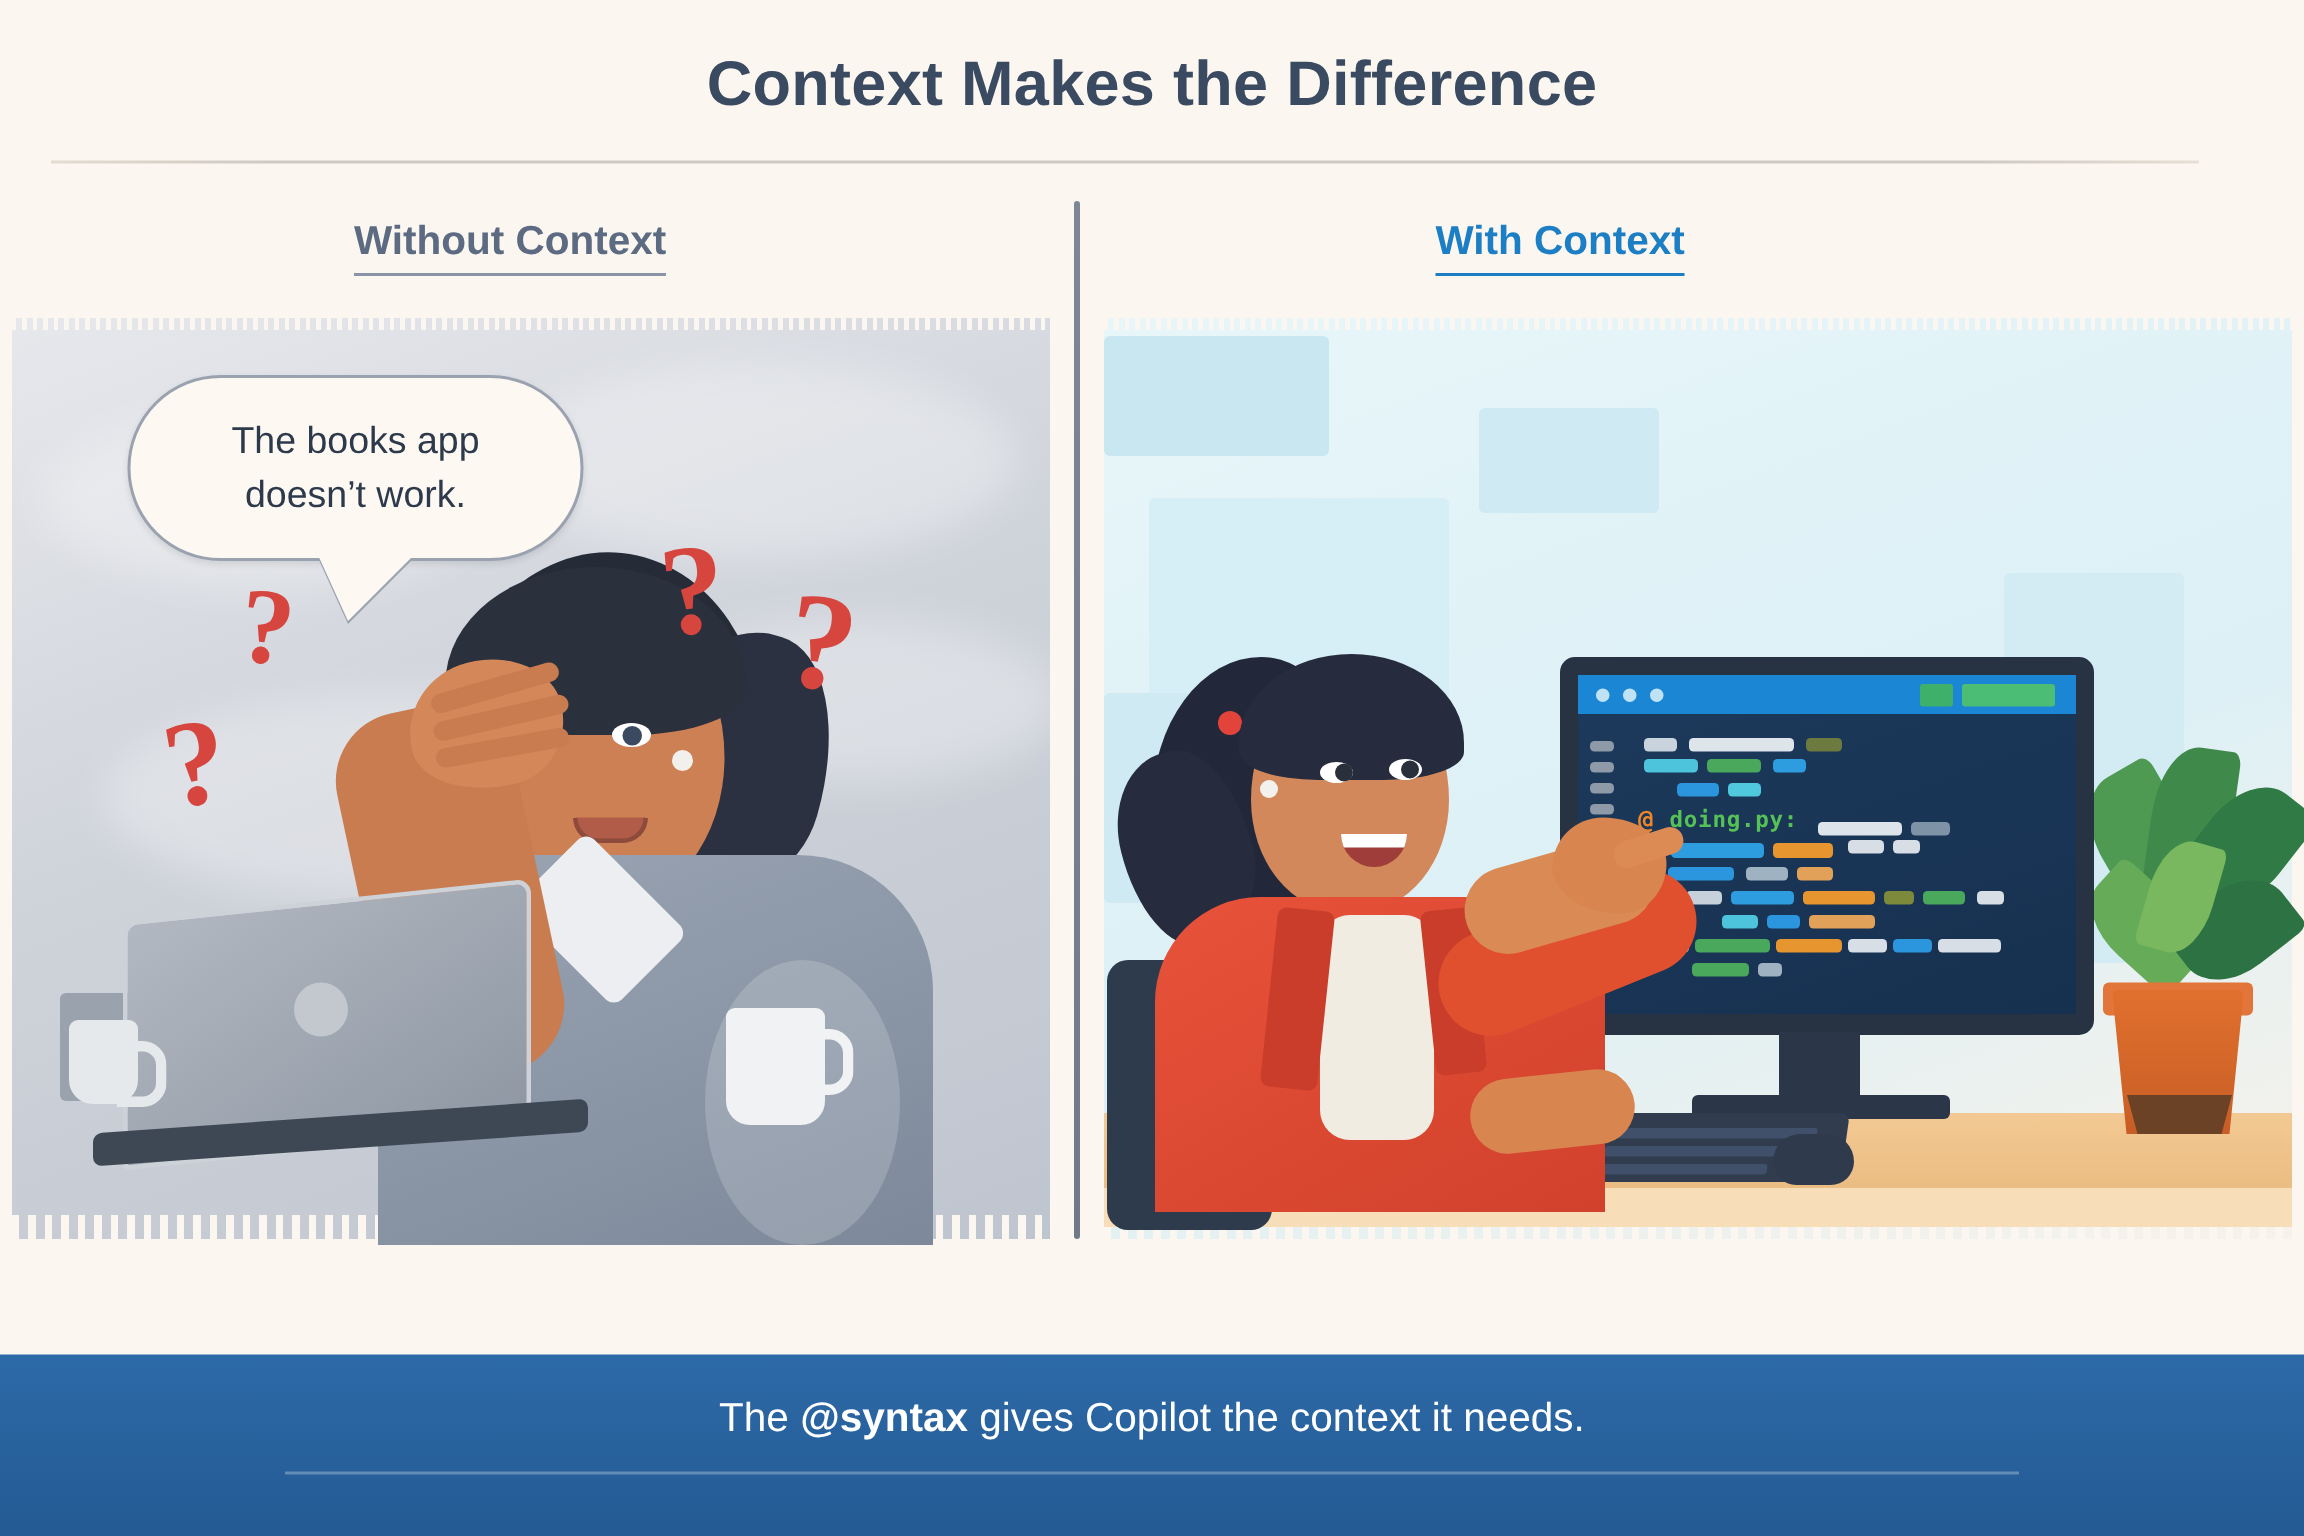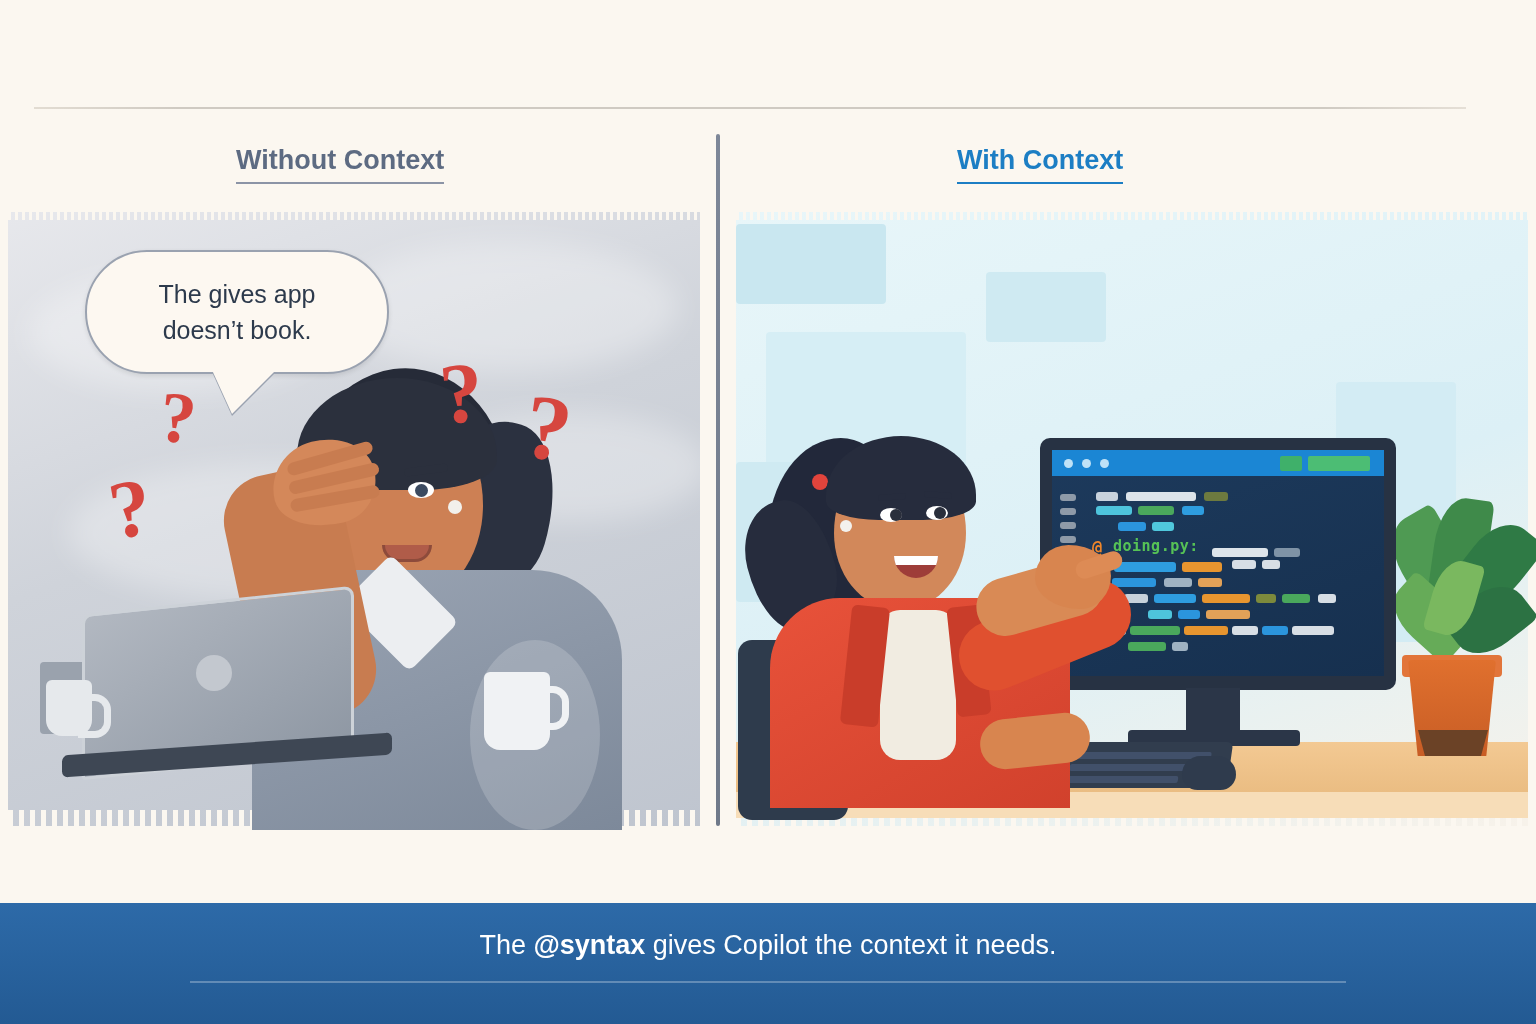--- a/index.html
+++ b/index.html
@@ -198,20 +198,21 @@
     color:#ffffff;font-size:27px;}
   #footer .ftext b{font-weight:bold;}
   .footer-rule{position:absolute;left:190px;top:78px;width:1156px;height:2px;
     background:rgba(255,255,255,.28);}
 </style>
 </head>
 <body>
 
 <div class="stage">
 
+  <div class="page-title">Context Makes the Difference</div>
   <div class="top-rule"></div>
 
   <div class="col-head" id="head-right">
     <span>With Context</span>
     <span class="rule"></span>
   </div>
   <div class="col-head" id="head-left">
     <span>Without Context</span>
     <span class="rule"></span>
   </div>
@@ -261,22 +262,22 @@
     <span class="handle" style="border-color:#f0f2f4;"></span>
   </div>
 
   <div class="qmark" style="left:110px;top:468px;font-size:82px;transform:rotate(-10deg);">?</div>
   <div class="qmark" style="left:160px;top:382px;font-size:72px;transform:rotate(6deg);">?</div>
   <div class="qmark" style="left:440px;top:350px;font-size:86px;transform:rotate(-5deg);">?</div>
   <div class="qmark" style="left:525px;top:382px;font-size:92px;transform:rotate(8deg);">?</div>
 
   <div class="bubble" id="bubble-left">
     <div class="txt">
-      <span>The gives app</span>
-      <span>doesn’t book.</span>
+      <span>The books app</span>
+      <span>doesn’t work.</span>
     </div>
     <span class="tail"></span>
   </div>
 
   <div class="panel" id="panel-right">
     <div class="r-wall-block" style="left:0px;top:12px;width:150px;height:80px;background:#c9e7f0;"></div>
     <div class="r-wall-block" style="left:30px;top:120px;width:200px;height:160px;background:#d6eef5;"></div>
     <div class="r-wall-block" style="left:250px;top:60px;width:120px;height:70px;background:#cfeaf2;"></div>
     <div class="r-wall-block" style="left:0px;top:250px;width:90px;height:140px;background:#cfeaf2;"></div>
     <div class="r-wall-block" style="left:320px;top:280px;width:120px;height:90px;background:#d9eff6;"></div>

